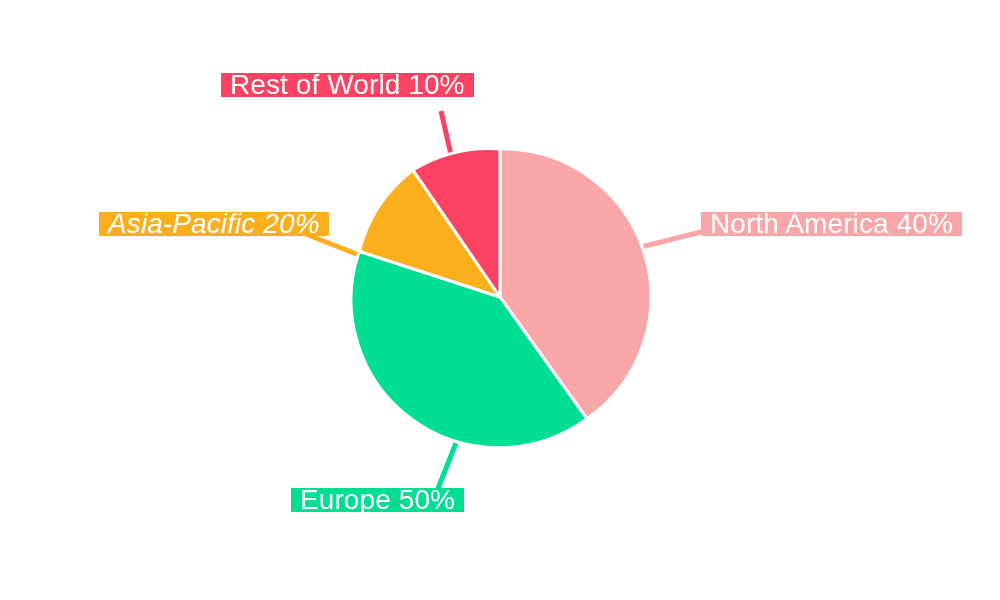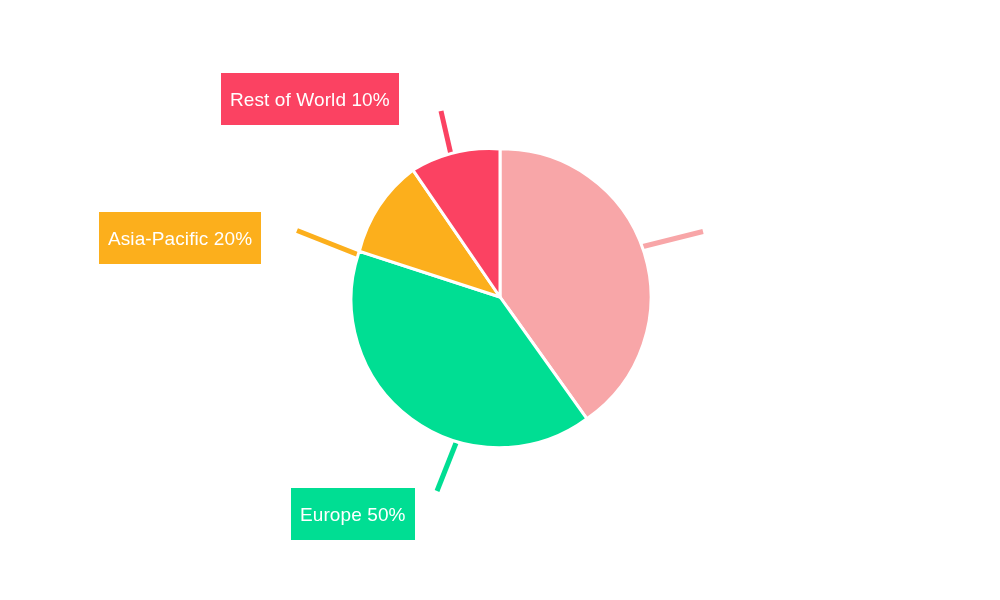--- a/index.html
+++ b/index.html
@@ -29,26 +29,26 @@
     display: block;
   }
   .slice-label {
     position: absolute;
     display: flex;
     align-items: center;
     justify-content: flex-start;
     box-sizing: border-box;
     color: #ffffff;
     font-family: "Liberation Sans", sans-serif;
-    font-size: 19px;
+    font-size: 28px;
     line-height: 1;
     letter-spacing: 0.1px;
     white-space: nowrap;
     padding: 0 9px;
-    height: 52px;
+    height: 24px;
     text-align: center;
   }
   #label-north-america {
     left: 701px;
     top: 212px;
   }
   #label-europe {
     left: 291px;
     top: 488px;
   }
@@ -75,26 +75,29 @@
 
     <path d="M 500 297 L 500 149 A 148 148 0 0 1 586.98 418.82 Z" fill="#f8a6a8" stroke="#ffffff" stroke-width="3" stroke-linejoin="round"></path>
 
     <path d="M 500 297 L 586.98 418.82 A 148 148 0 0 1 359.26 251.27 Z" fill="#00de93" stroke="#ffffff" stroke-width="3" stroke-linejoin="round"></path>
 
     <path d="M 500 297 L 359.26 251.27 A 148 148 0 0 1 413.00 170.03 Z" fill="#fcaf1c" stroke="#ffffff" stroke-width="3" stroke-linejoin="round"></path>
 
     <path d="M 500 297 L 413.00 170.03 A 148 148 0 0 1 500 149 Z" fill="#fb4262" stroke="#ffffff" stroke-width="3" stroke-linejoin="round"></path>
   </svg>
 
+  <div class="slice-label" id="label-north-america" style="background:#f8a6a8;">
+    <span>North America 40%</span>
+  </div>
 
   <div class="slice-label" id="label-europe" style="background:#00de93;">
     <span>Europe 50%</span>
   </div>
 
-  <div class="slice-label" id="label-asia-pacific" style="background:#fcaf1c;">
+  <div class="slice-label" id="label-asia-pacific" style="background:#fcaf1c;font-style:italic;">
     <span>Asia-Pacific 20%</span>
   </div>
 
   <div class="slice-label" id="label-rest-of-world" style="background:#fb4262;">
     <span>Rest of World 10%</span>
   </div>
 
 </div>
 
 </body></html>

